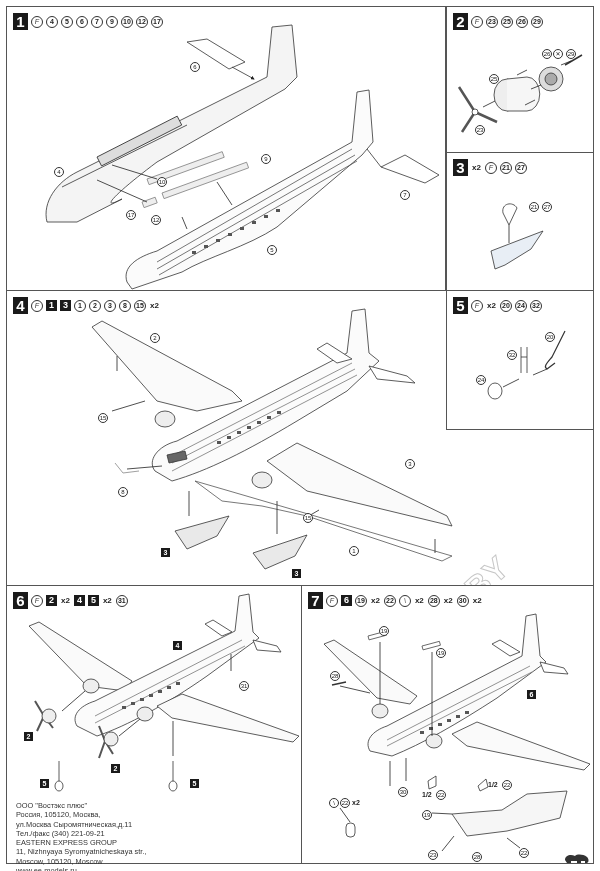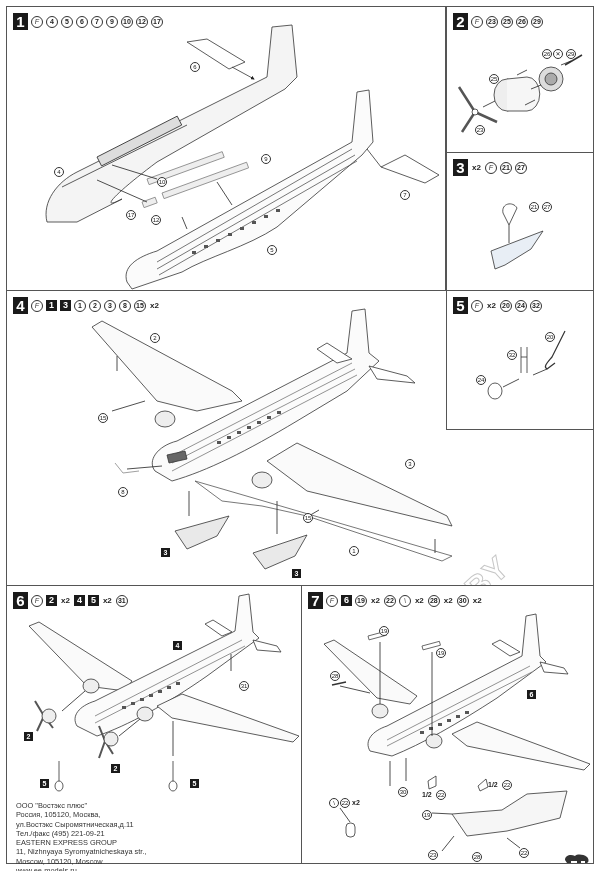--- a/index.html
+++ b/index.html
@@ -370,22 +370,22 @@
     <span class="small" style="left:50px;top:213px;">x2</span>
     <span class="lbl" style="left:120px;top:224px;">19</span>
     <span class="lbl" style="left:126px;top:264px;">23</span>
     <span class="lbl" style="left:170px;top:266px;">28</span>
     <span class="lbl" style="left:217px;top:262px;">22</span>
   </div>
 
   <div class="addr">
     <div>ООО "Востэкс плюс"</div>
     <div>Россия, 105120, Москва,</div>
-    <div>ул.Востэкс Сыромятническая,д.11</div>
-    <div>Тел./факс (495) 221-09-21</div>
+    <div>ул.Москва Сыромятническая,д.11</div>
+    <div>Тел./факс (340) 221-09-21</div>
     <div>EASTERN EXPRESS GROUP</div>
     <div>11, Nizhnyaya Syromyatnicheskaya str.,</div>
     <div>Moscow, 105120, Moscow</div>
     <div>www.ee-models.ru</div>
   </div>
 
   <svg class="logo" width="28" height="12" style="left:557px;top:846px;">
     <path d="M2,8 C2,3 8,2 12,4 C14,2 20,2 24,5 C26,7 26,10 24,11 L22,11 L22,9 L18,9 L18,11 L14,11 L14,9 L8,9 L8,11 L4,11 Z" fill="#333"></path>
   </svg>
 </div>

